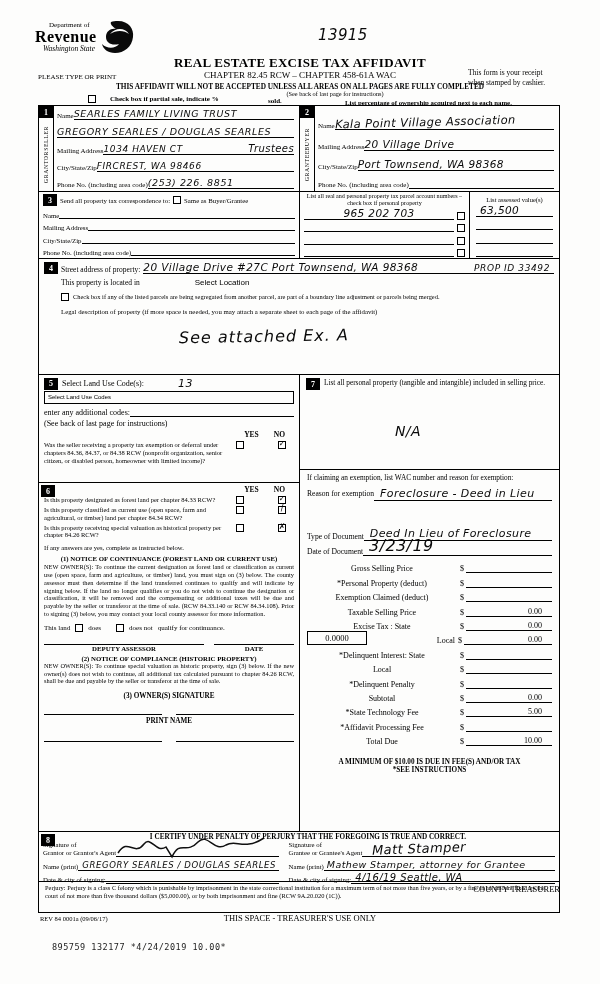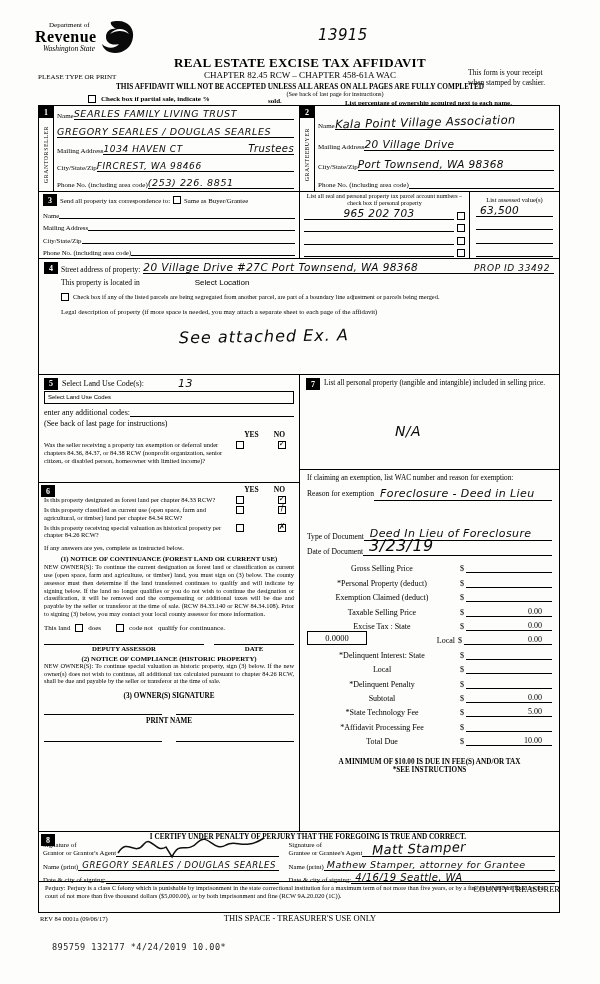--- a/index.html
+++ b/index.html
@@ -97,21 +97,21 @@
   <div class="abs center" style="left:0;right:0;top:70px;font-size:9px;">CHAPTER 82.45 RCW – CHAPTER 458-61A WAC</div>
   <div class="abs center bold" style="left:0;right:0;top:82px;font-size:7.3px;">THIS AFFIDAVIT WILL NOT BE ACCEPTED UNLESS ALL AREAS ON ALL PAGES ARE FULLY COMPLETED</div>
   <div class="abs center" style="left:235px;width:200px;top:90px;font-size:6.3px;">(See back of last page for instructions)</div>
 
   <div class="abs" style="left:38px;top:73px;font-size:7px;">PLEASE TYPE OR PRINT</div>
   <div class="abs" style="right:30px;top:68px;width:102px;font-size:7.5px;line-height:1.35;">
     <span>This form is your receipt</span><br>
     <span>when stamped by cashier.</span>
   </div>
 
-  <div class="abs" style="left:88px;top:95px;display:flex;align-items:center;gap:5px;">
+  <div class="abs" style="left:88px;top:95px;display:flex;align-items:center;gap:14px;">
     <span class="cb">
         <i></i>
       </span>
     <span class="bold" style="font-size:7px;">Check box if partial sale, indicate %</span>
   </div>
   <div class="abs bold" style="left:268px;top:97px;font-size:7px;">sold.</div>
   <div class="abs bold" style="left:345px;top:99px;font-size:6.8px;">List percentage of ownership acquired next to each name.</div>
 
   <div class="form">
 
@@ -352,21 +352,21 @@
             </span>
           </div>
           <div style="font-size:6.6px;margin-top:5px;">If any answers are yes, complete as instructed below.</div>
           <div class="h67" style="margin-top:4px;">(1) NOTICE OF CONTINUANCE (FOREST LAND OR CURRENT USE)</div>
           <div class="para" style="margin-top:1px;">NEW OWNER(S): To continue the current designation as forest land or classification as current use (open space, farm and agriculture, or timber) land, you must sign on (3) below. The county assessor must then determine if the land transferred continues to qualify and will indicate by signing below. If the land no longer qualifies or you do not wish to continue the designation or classification, it will be removed and the compensating or additional taxes will be due and payable by the seller or transferor at the time of sale. (RCW 84.33.140 or RCW 84.34.108). Prior to signing (3) below, you may contact your local county assessor for more information.</div>
           <div style="display:flex;align-items:center;gap:5px;font-size:7px;margin-top:6px;">
             <span>This land</span>
             <span class="cb"></span>
             <span>does</span>
             <span class="cb" style="margin-left:10px;"></span>
-            <span>code not</span>
+            <span>does not</span>
             <span>qualify for continuance.</span>
           </div>
           <div style="display:flex;gap:10px;margin-top:12px;">
             <div style="flex:2;border-bottom:1px solid #000;"></div>
             <div style="flex:1;border-bottom:1px solid #000;"></div>
           </div>
           <div style="display:flex;gap:10px;font-size:6.8px;font-weight:bold;">
             <div style="flex:2;text-align:center;">DEPUTY ASSESSOR</div>
             <div style="flex:1;text-align:center;">DATE</div>
           </div>

